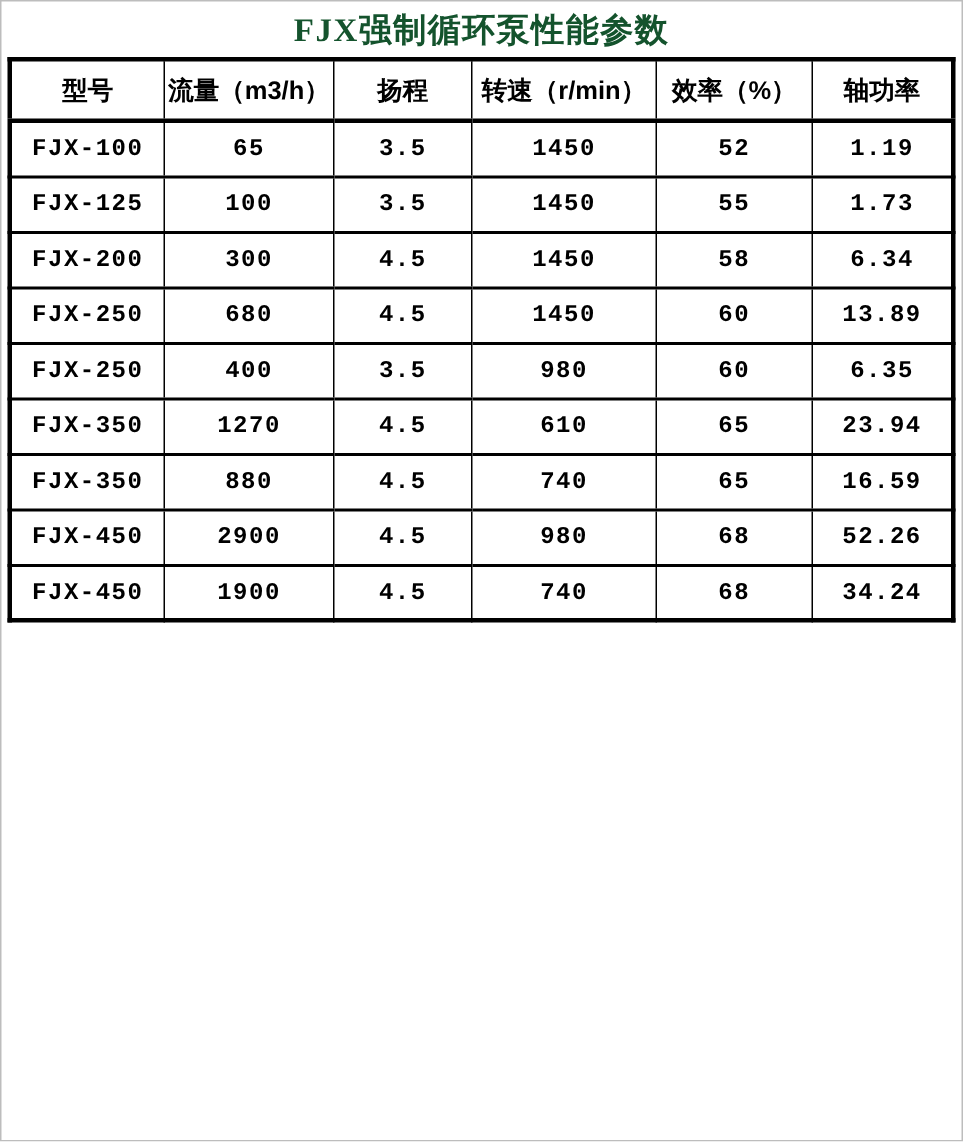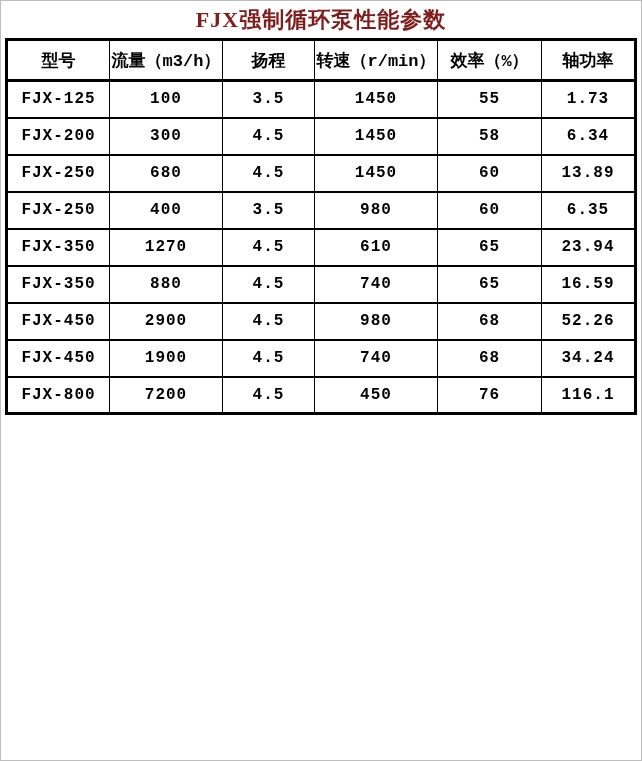--- a/index.html
+++ b/index.html
@@ -17,21 +17,21 @@
   .title-bar {
     height: 37px;
     display: flex;
     align-items: center;
     justify-content: center;
   }
   .title-bar .title-text {
     font-family: "Liberation Serif", "DejaVu Serif", serif;
     font-weight: bold;
     font-size: 22px;
-    color: #7f1d1d;
+    color: #14532d;
     letter-spacing: 1px;
   }
   table.perf {
     border-collapse: collapse;
     table-layout: fixed;
     width: 632px;
     margin: 0 auto;
     border: 3px solid #000000;
   }
   table.perf col.c1 { width: 103px; }
@@ -49,21 +49,21 @@
     color: #000000;
     font-weight: bold;
     background: #ffffff;
     overflow: hidden;
     white-space: nowrap;
   }
   table.perf th {
     height: 41px;
     font-size: 17px;
     border-bottom-width: 3px;
-    font-family: Liberation Mono, monospace;
+    font-family: Liberation Sans, sans-serif;
   }
   table.perf td {
     height: 37px;
     font-size: 16px;
     font-family: "Liberation Mono", "DejaVu Sans Mono", monospace;
     letter-spacing: 1px;
   }
 </style>
 </head>
 <body>
@@ -86,20 +86,28 @@
       <tr>
           <th>型号</th>
           <th>流量（m3/h）</th>
           <th>扬程</th>
           <th>转速（r/min）</th>
           <th>效率（%）</th>
           <th>轴功率</th>
         </tr>
     </thead>
     <tbody>
+        <tr>
+          <td>FJX-100</td>
+          <td>65</td>
+          <td>3.5</td>
+          <td>1450</td>
+          <td>52</td>
+          <td>1.19</td>
+        </tr>
         <tr>
           <td>FJX-125</td>
           <td>100</td>
           <td>3.5</td>
           <td>1450</td>
           <td>55</td>
           <td>1.73</td>
         </tr>
         <tr>
           <td>FJX-200</td>
@@ -150,23 +158,15 @@
           <td>52.26</td>
         </tr>
         <tr>
           <td>FJX-450</td>
           <td>1900</td>
           <td>4.5</td>
           <td>740</td>
           <td>68</td>
           <td>34.24</td>
         </tr>
-        <tr>
-          <td>FJX-800</td>
-          <td>7200</td>
-          <td>4.5</td>
-          <td>450</td>
-          <td>76</td>
-          <td>116.1</td>
-        </tr>
       </tbody>
   </table>
 </div>
 
 </body></html>

